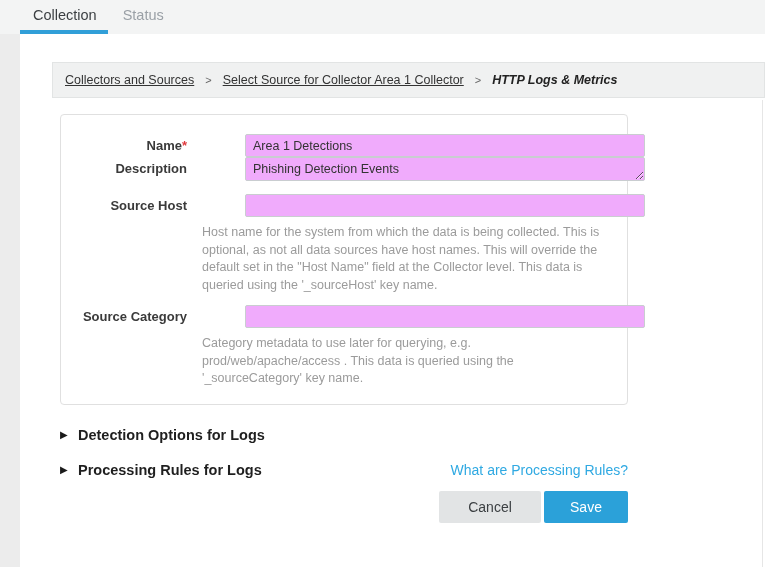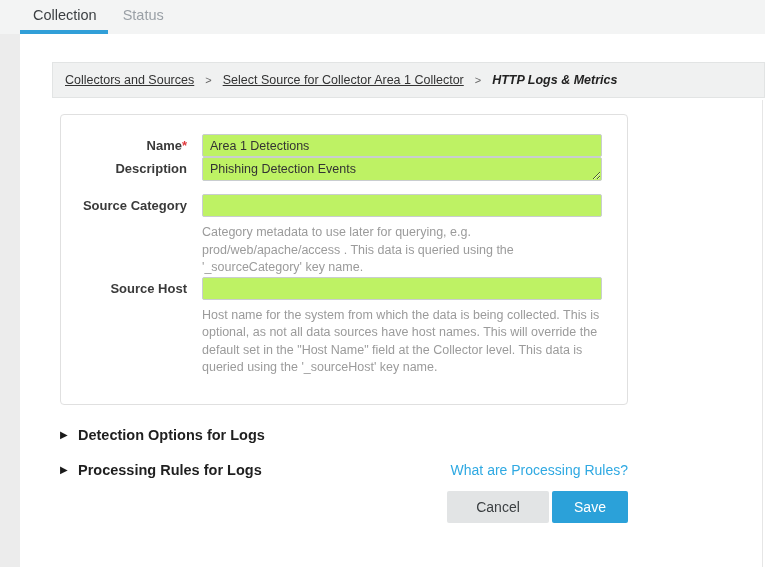--- a/index.html
+++ b/index.html
@@ -52,23 +52,23 @@
   .frow{display:flex;align-items:flex-start;}
   .flabel{
     width:126px;min-width:126px;text-align:right;
     font-size:13px;font-weight:bold;color:#3a3a3a;
     padding-top:4px;line-height:15px;
   }
   .req{color:#e03a3e;font-weight:bold;}
   .ffield{margin-left:15px;width:400px;}
   .tinput{
     box-sizing:border-box;width:400px;height:23px;
-    border:1px solid #c9cdd0;border-radius:2px;background:#bef264;
+    border:1px solid #c9cdd0;border-radius:2px;background:#f0abfc;
     padding:0 7px;font-family:"Liberation Sans",sans-serif;
-    font-size:12.5px;color:#333;outline:none;display:block;
+    font-size:12.5px;color:#333;outline:none;display:block;margin-left:43px;
   }
   textarea.tinput{
     height:24px;resize:vertical;overflow:hidden;
     padding:4px 7px;line-height:15px;
   }
   .helper{
     font-size:12.5px;color:#9b9b9b;line-height:17.5px;
     margin-top:7px;width:400px;
   }
   .gap-a{margin-bottom:11px;}
@@ -88,21 +88,21 @@
   
   .btnrow{
     margin:12px 4px 0 40px;width:568px;
     display:flex;justify-content:flex-end;gap:3px;
   }
   .btn{
     height:32px;border:none;border-radius:2px;
     font-family:"Liberation Sans",sans-serif;font-size:14px;cursor:pointer;
   }
   .btn-cancel{width:102px;background:#e2e4e5;color:#3c4043;}
-  .btn-save{width:76px;background:#2ba1d9;color:#ffffff;}
+  .btn-save{width:84px;background:#2ba1d9;color:#ffffff;}
 </style>
 </head>
 <body>
 
 <div class="tabbar">
   <div class="tabs">
     <div class="tab active">Collection</div>
     <div class="tab inactive">Status</div>
   </div>
   <div class="tab-underline"></div>
@@ -131,32 +131,32 @@
     </div>
 
     <div class="frow">
       <div class="flabel">Description</div>
       <div class="ffield gap-b">
         <textarea class="tinput" style="">Phishing Detection Events</textarea>
       </div>
     </div>
 
     <div class="frow">
+      <div class="flabel">Source Host</div>
+      <div class="ffield">
+        <input class="tinput" type="text" value="" style="">
+        <div class="helper gap-c">Host name for the system from which the data is being collected. This is optional, as not all data sources have host names. This will override the default set in the "Host Name" field at the Collector level. This data is queried using the '_sourceHost' key name.</div>
+      </div>
+    </div>
+
+    <div class="frow">
       <div class="flabel">Source Category</div>
       <div class="ffield">
         <input class="tinput" type="text" value="" style="">
         <div class="helper">Category metadata to use later for querying, e.g. prod/web/apache/access . This data is queried using the '_sourceCategory' key name.</div>
-      </div>
-    </div>
-
-    <div class="frow">
-      <div class="flabel">Source Host</div>
-      <div class="ffield">
-        <input class="tinput" type="text" value="" style="">
-        <div class="helper gap-c">Host name for the system from which the data is being collected. This is optional, as not all data sources have host names. This will override the default set in the "Host Name" field at the Collector level. This data is queried using the '_sourceHost' key name.</div>
       </div>
     </div>
 
   </div>
 
   <div class="sections">
     <div class="sec-row">
       <span class="tri">▶</span>
       <span class="sec-title">Detection Options for Logs</span>
     </div>

